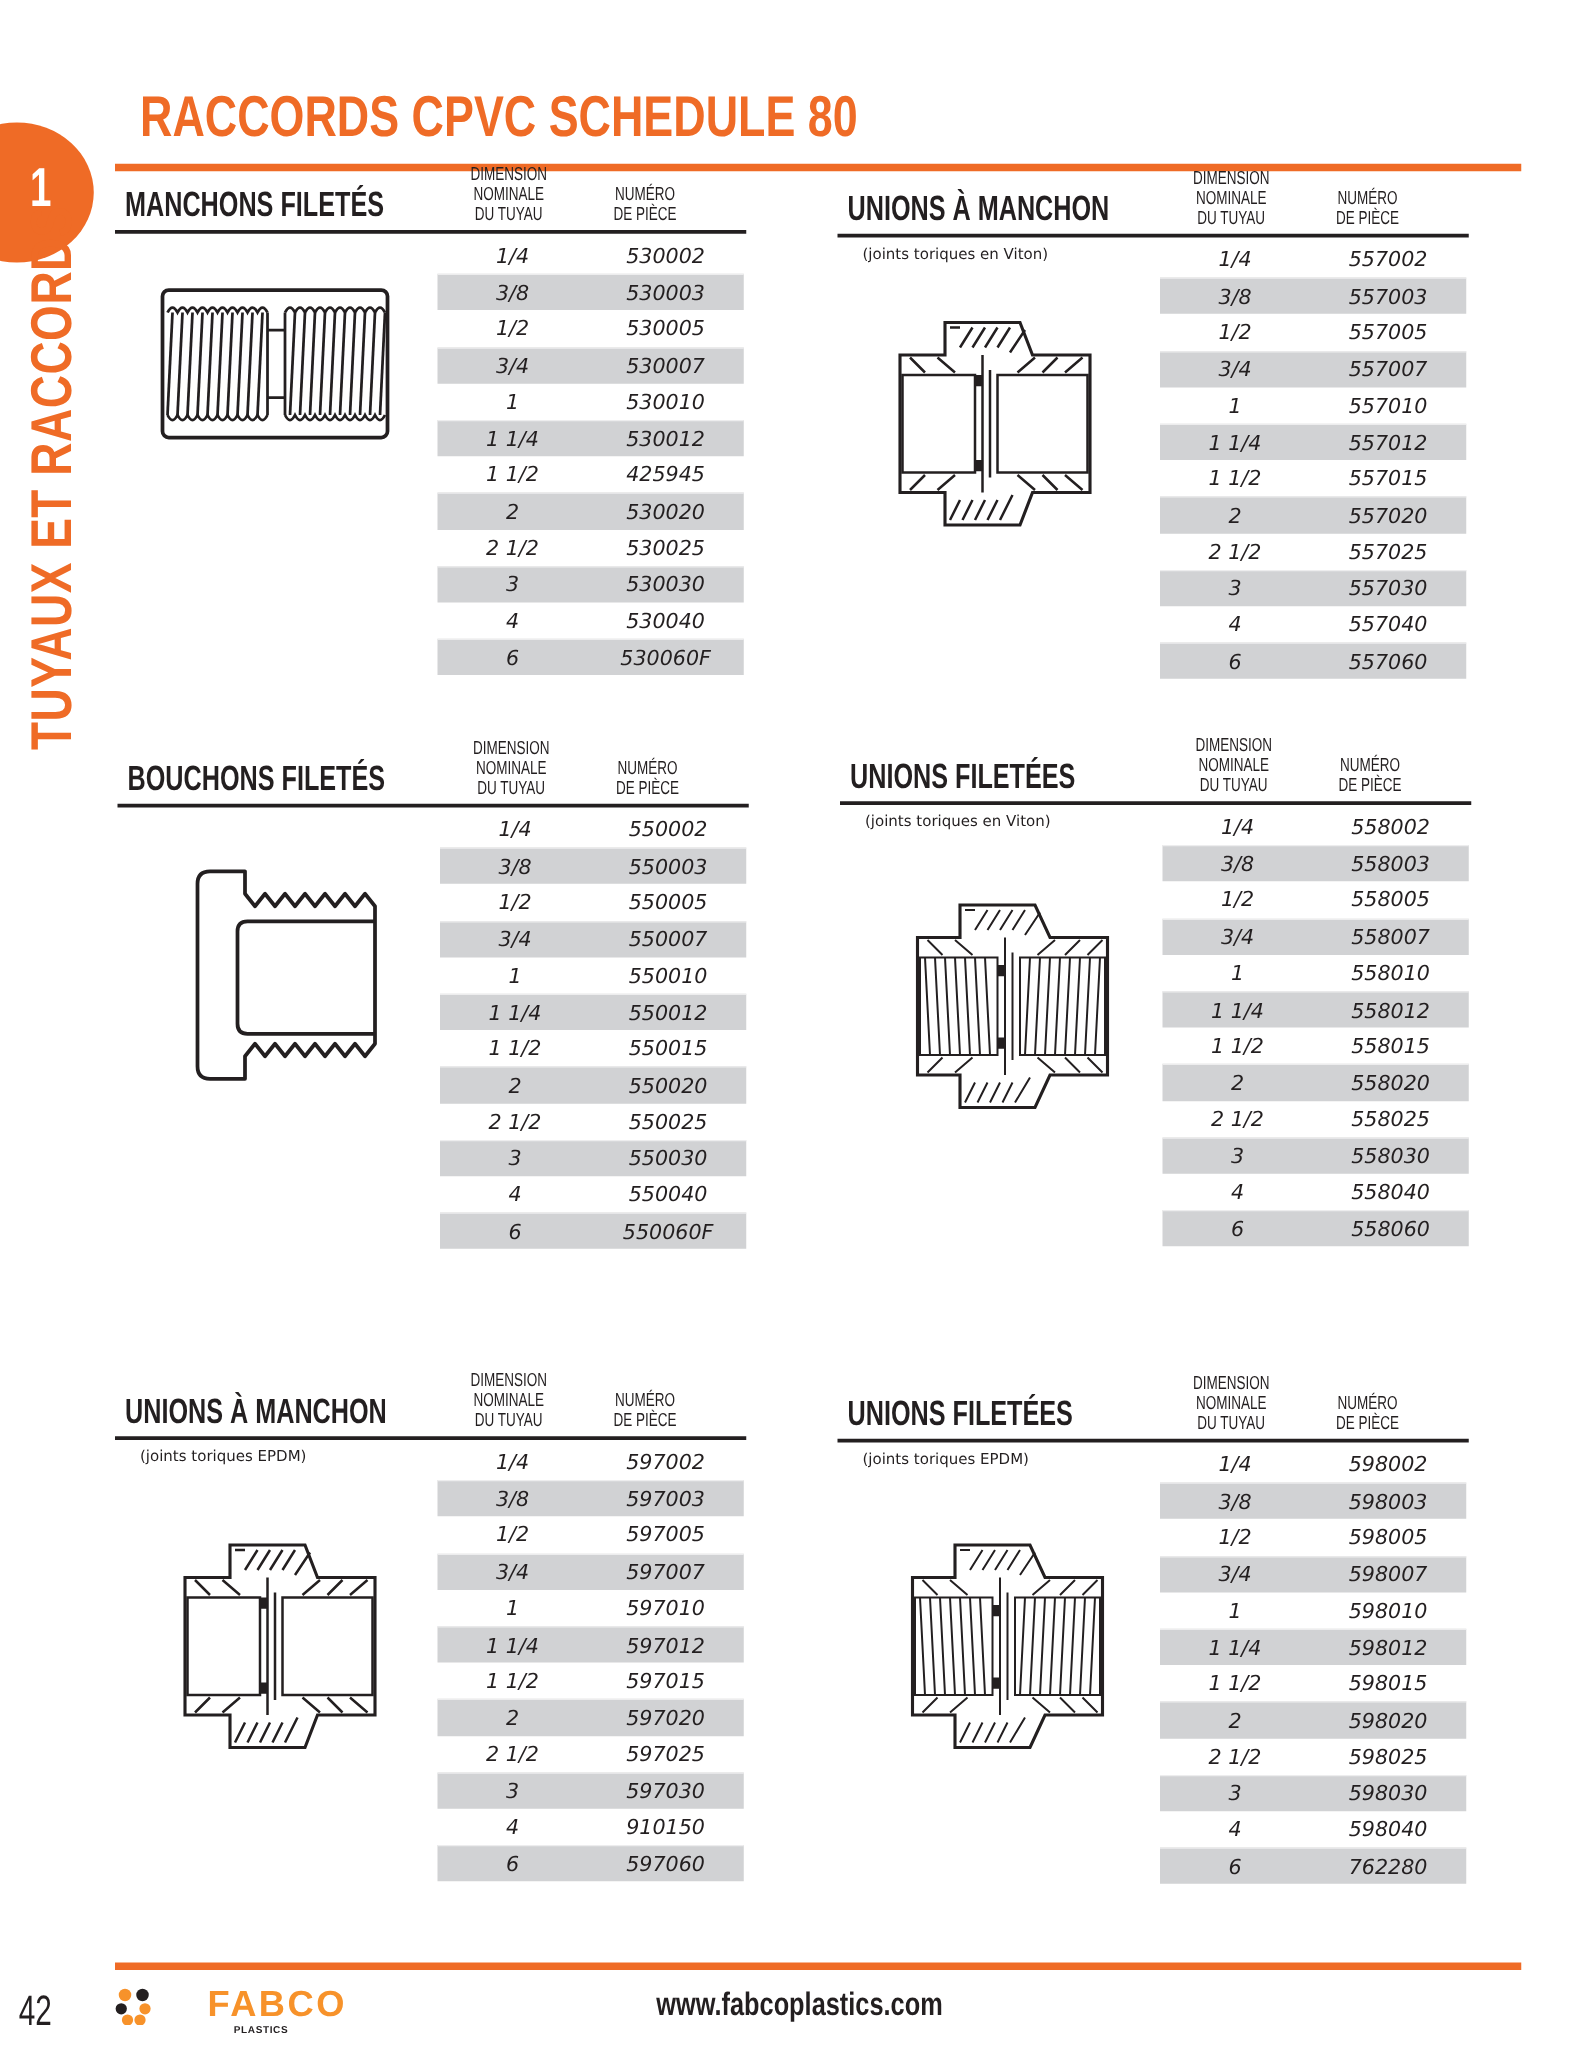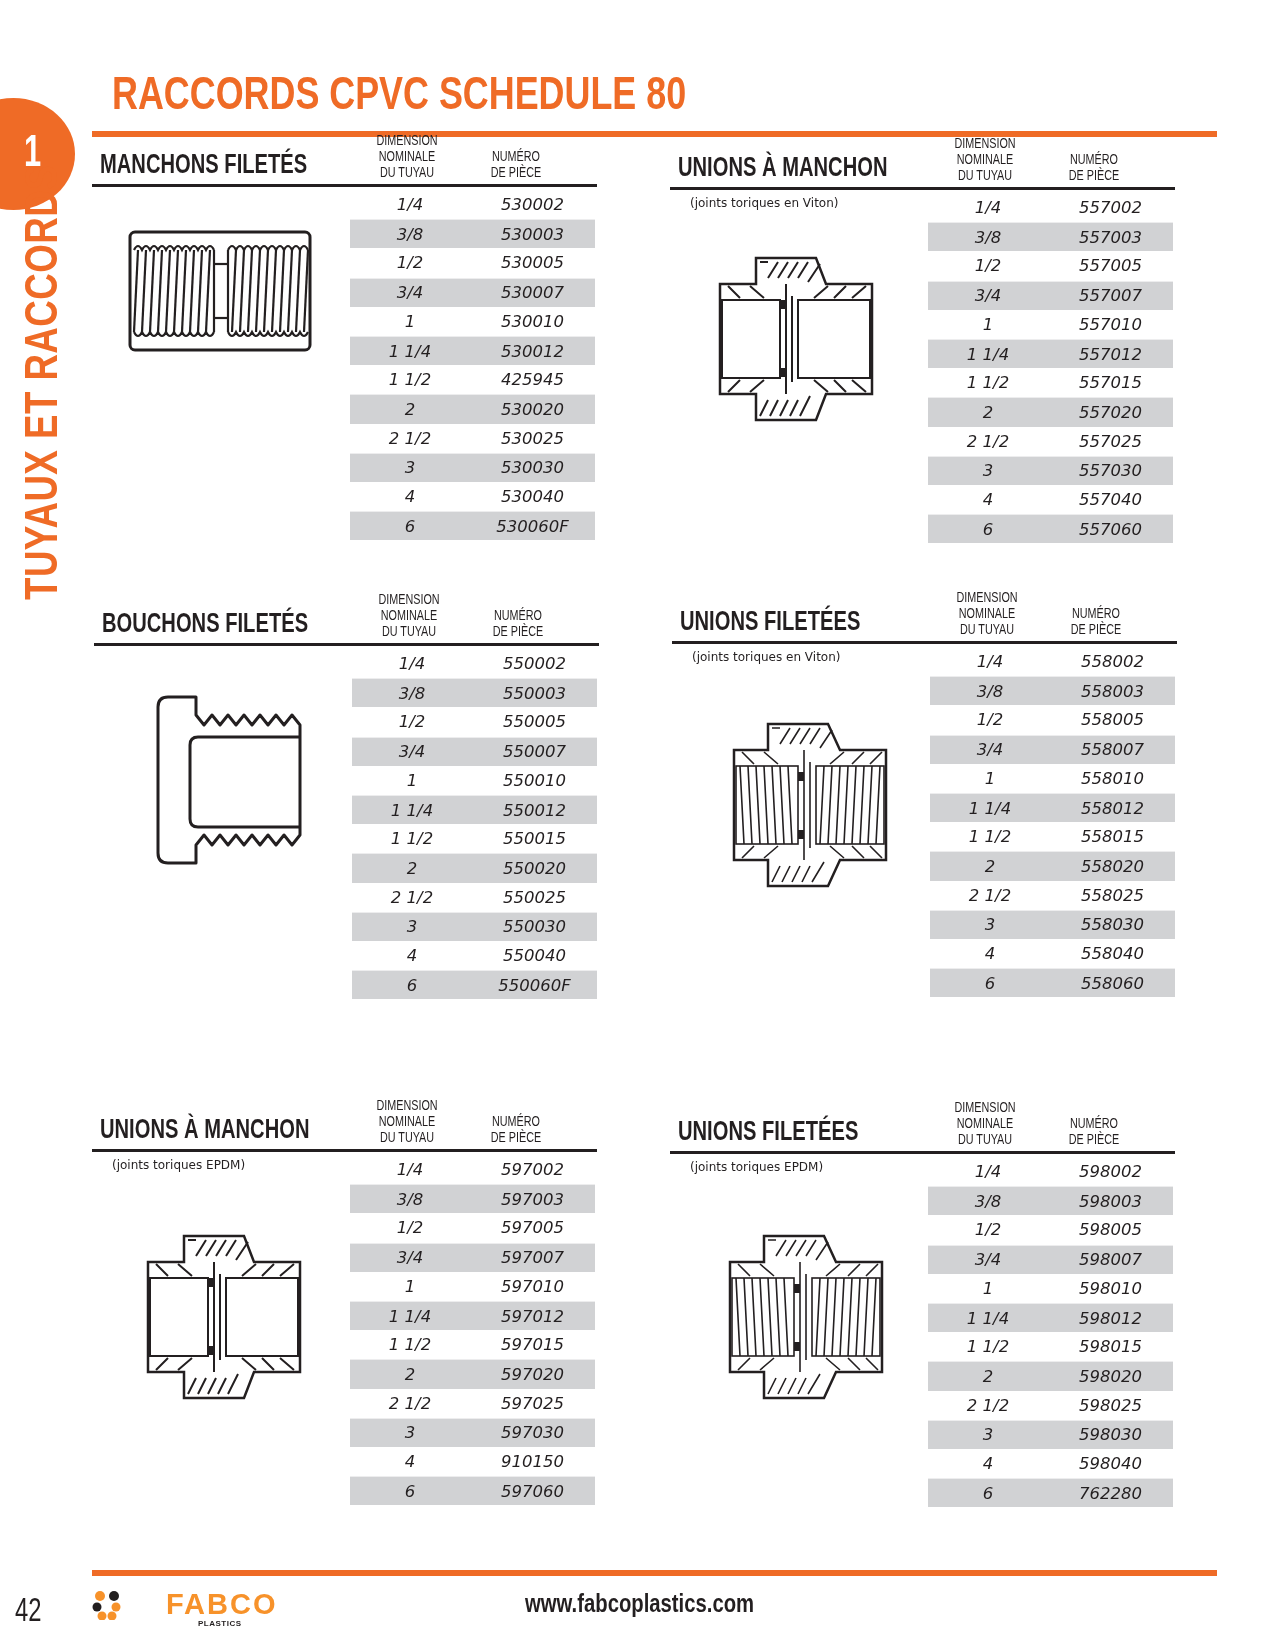--- a/index.html
+++ b/index.html
@@ -61,21 +61,21 @@
     font-family: "Liberation Sans", sans-serif; font-size: 34px; color: #231f20;
     transform: scaleX(0.7); transform-origin: left top;
   }
   #logo { position: absolute; left: 92px; top: 1588px; width: 160px; height: 44px; }
   #logo-word {
     position: absolute; left: 32px; top: 0px;
     font-family: Liberation Sans, sans-serif; font-weight: bold; font-size: 29px;
     color: #f7922a; letter-spacing: 2px; margin-left: 42px;
   }
   #logo-sub {
-    position: absolute; left: 106px; top: 31px;
+    position: absolute; left: 95px; top: 31px;
     font-family: "Liberation Sans", sans-serif; font-weight: bold; font-size: 8px; color: #231f20; letter-spacing: 0.5px;
   }
   #website {
     position: absolute; left: 525px; top: 1588px;
     font-family: "Liberation Sans", sans-serif; font-weight: bold; font-size: 26px; color: #231f20;
     transform: scaleX(0.78); transform-origin: left top; white-space: nowrap;
   }
 </style>
 </head>
 <body>

